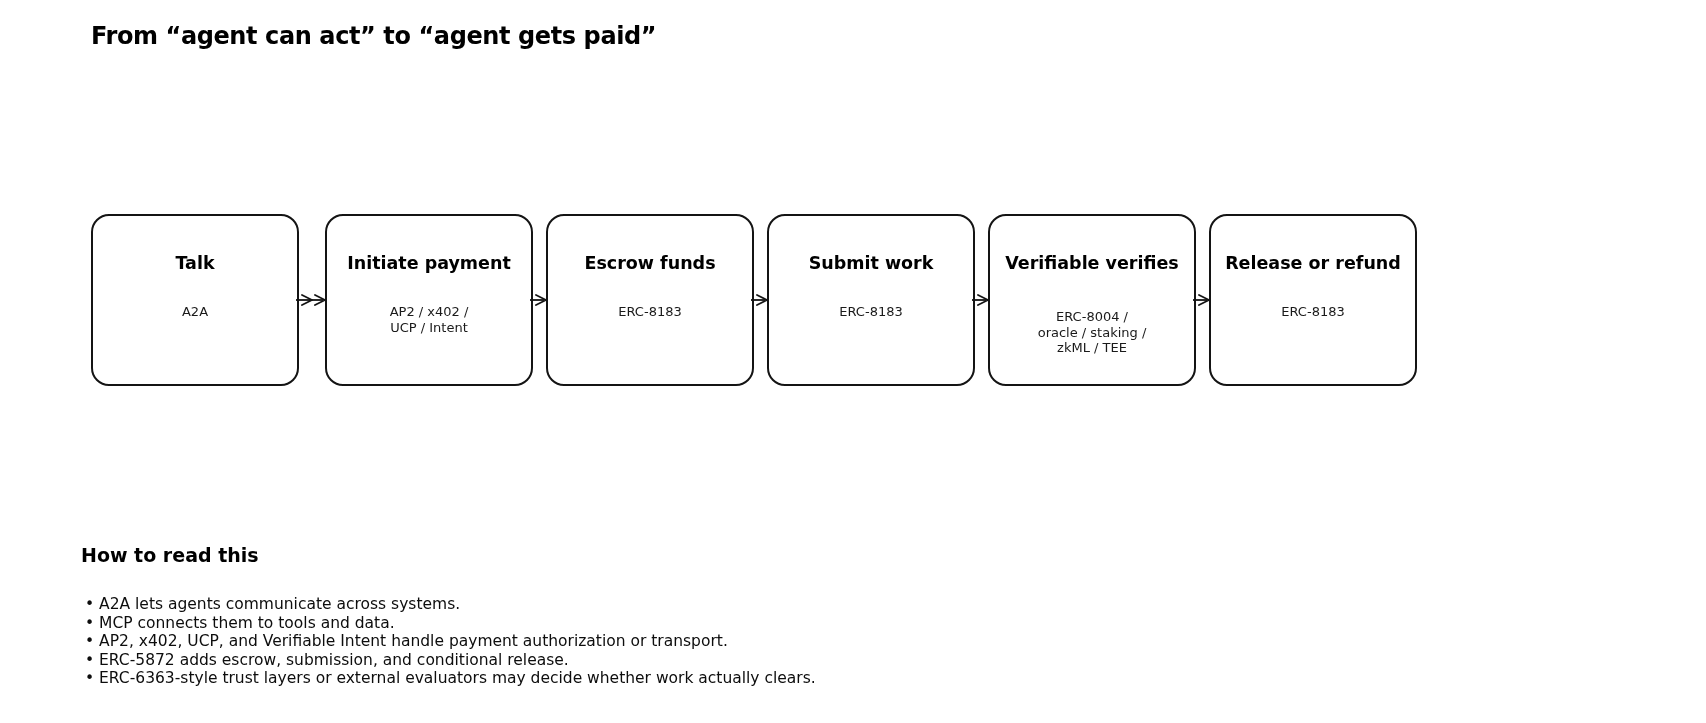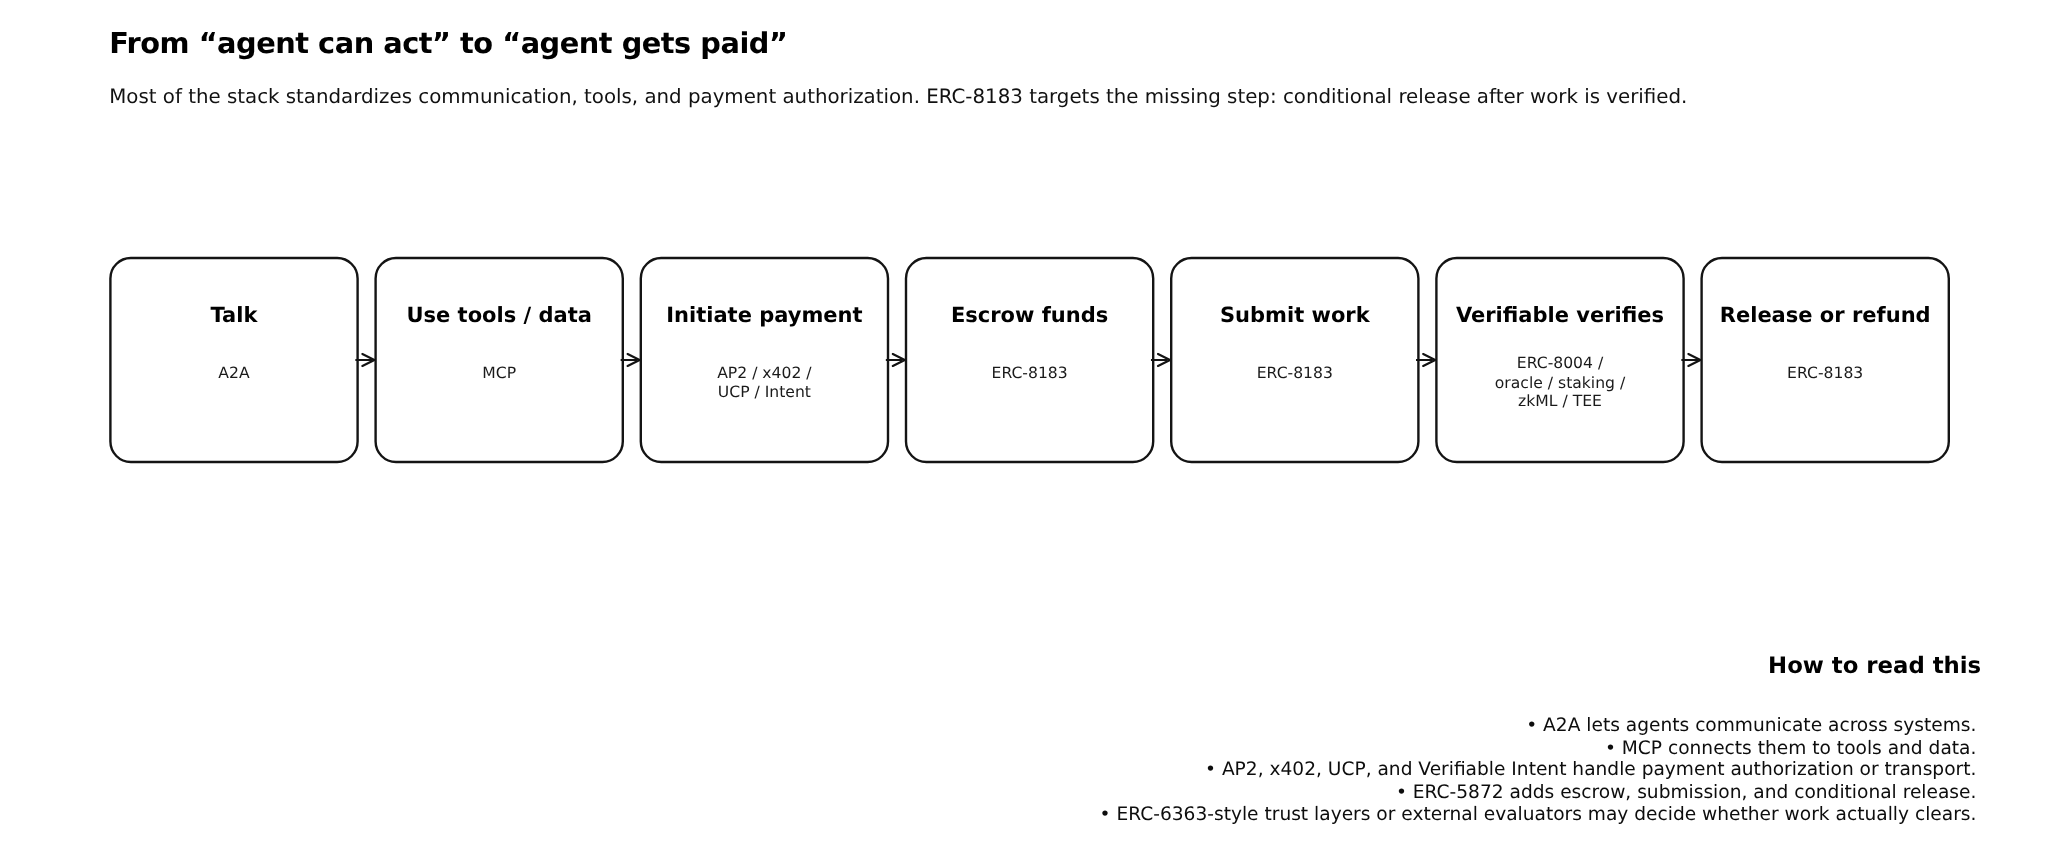--- a/index.html
+++ b/index.html
@@ -79,21 +79,21 @@
   .step-sub {
     font-size: 13px;
     font-weight: 400;
     line-height: 15.5px;
     text-align: center;
     margin-top: 30px;
     color: #1a1a1a;
     white-space: pre-line;
   }
   .flow-step.tall-sub .step-sub {
-    margin-top: 22px;
+    margin-top: 35px;
   }
 
   
   .flow-gap {
     position: relative;
     flex: 0 0 auto;
     width: 13px;
     height: 172px;
   }
   .flow-gap .arrow {
@@ -101,24 +101,23 @@
     top: 86px;
     left: -3px;
     width: 19px;
     height: 12px;
     transform: translateY(-50%);
   }
 
   
   #howto {
     position: absolute;
-    left: 91px;
+    left: 81px;
     top: 543px;
     width: 1560px;
-    text-align: right;
   }
   #howto-heading {
     font-size: 19px;
     font-weight: 700;
     line-height: 24px;
     margin: 0;
     color: #000000;
   }
   #howto-list {
     list-style: none;
@@ -132,37 +131,32 @@
     line-height: 18.6px;
     color: #0d0d0d;
     white-space: nowrap;
   }
 </style>
 </head>
 <body>
 
 <div id="header">
   <h1 id="page-title">From “agent can act” to “agent gets paid”</h1>
-  <p id="page-subtitle">Most of the stack standardizes communication, tools, and payment authorization. ERC-8183 targets the missing step: conditional release after work is verified.</p>
 </div>
 
 <div id="flow">
     <div class="flow-step">
       <div class="step-title">Talk</div>
       <div class="step-sub">A2A</div>
     </div>
     <div class="flow-gap">
       <svg class="arrow" viewBox="0 0 19 12">
         <line x1="0" y1="6" x2="14" y2="6" stroke="#141414" stroke-width="1.8"></line>
         <path d="M6 1 L16 6 L6 11" fill="none" stroke="#141414" stroke-width="1.8" stroke-linecap="round" stroke-linejoin="round"></path>
       </svg>
-    </div>
-    <div class="flow-step">
-      <div class="step-title">Use tools / data</div>
-      <div class="step-sub">MCP</div>
     </div>
     <div class="flow-gap">
       <svg class="arrow" viewBox="0 0 19 12">
         <line x1="0" y1="6" x2="14" y2="6" stroke="#141414" stroke-width="1.8"></line>
         <path d="M6 1 L16 6 L6 11" fill="none" stroke="#141414" stroke-width="1.8" stroke-linecap="round" stroke-linejoin="round"></path>
       </svg>
     </div>
     <div class="flow-step">
       <div class="step-title">Initiate payment</div>
       <div class="step-sub">AP2 / x402 /

